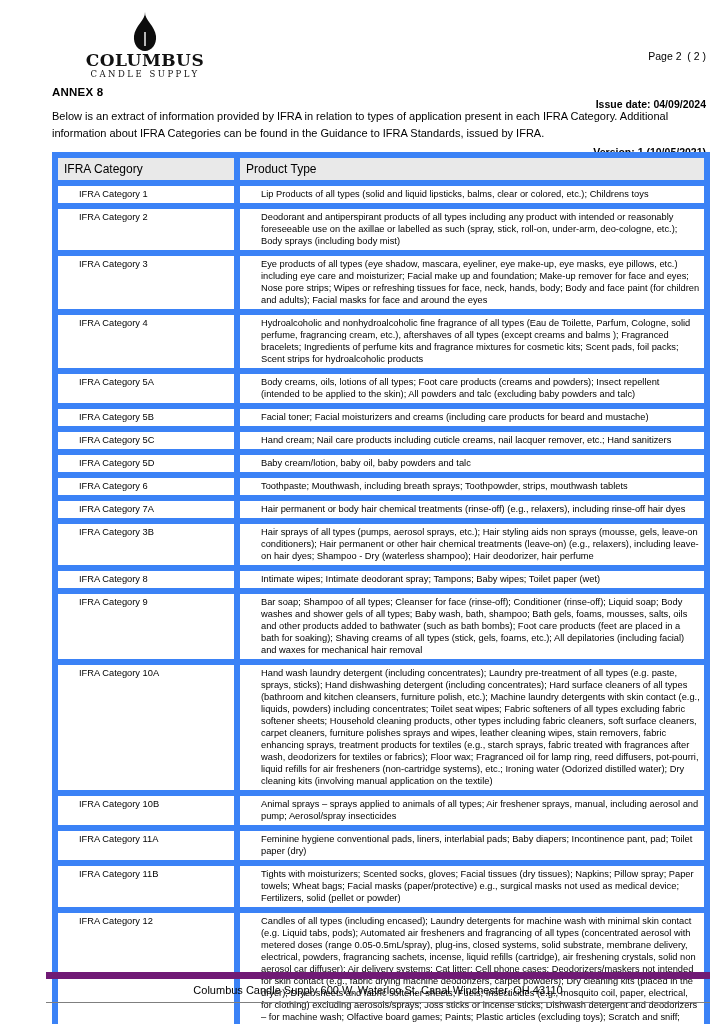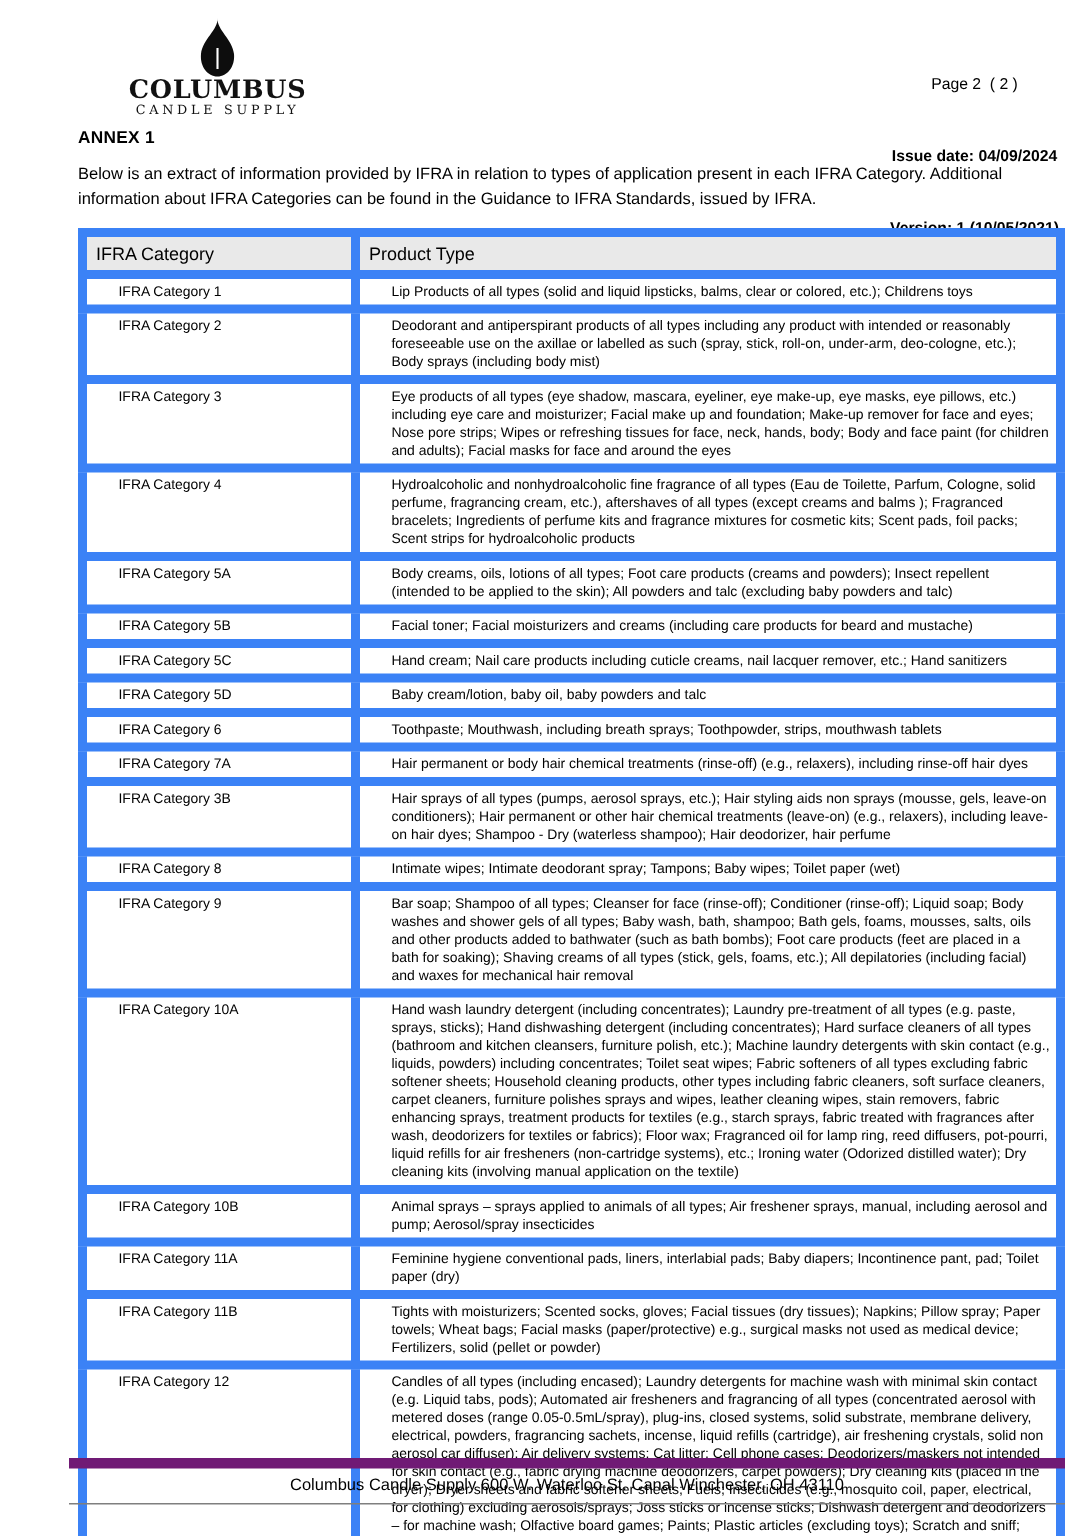--- a/index.html
+++ b/index.html
@@ -41,21 +41,21 @@
     font-family: "DejaVu Serif", "Liberation Serif", serif;
     font-size: 8.5px;
     letter-spacing: 2.5px;
     line-height: 11px;
     color: #111;
   }
   .doc-meta {
     position: absolute;
     right: 0;
     top: 4px;
-    text-align: center;
+    text-align: right;
     font-size: 10.5px;
     line-height: 16px;
     white-space: pre;
   }
   .doc-meta .bold { font-weight: bold; }
   
   .annex-title {
     position: absolute;
     top: 86px;
     left: 36px;
@@ -131,21 +131,21 @@
       <div class="logo-name">COLUMBUS</div>
       <div class="logo-sub">CANDLE SUPPLY</div>
     </div>
     <div class="doc-meta">
       <div>Page 2  ( 2 )</div>
       <div class="bold">Issue date: 04/09/2024</div>
       <div class="bold">Version: 1 (10/05/2021)</div>
     </div>
   </header>
 
-  <div class="annex-title">ANNEX 1</div>
+  <div class="annex-title">ANNEX 8</div>
 
   <p class="intro">Below is an extract of information provided by IFRA in relation to types of application present in each IFRA Category. Additional information about IFRA Categories can be found in the Guidance to IFRA Standards, issued by IFRA.</p>
 
   <div class="ifra-table-wrap">
     <table class="ifra">
       <colgroup>
           <col class="c-cat">
           <col class="c-prod">
         </colgroup>
       <thead>

